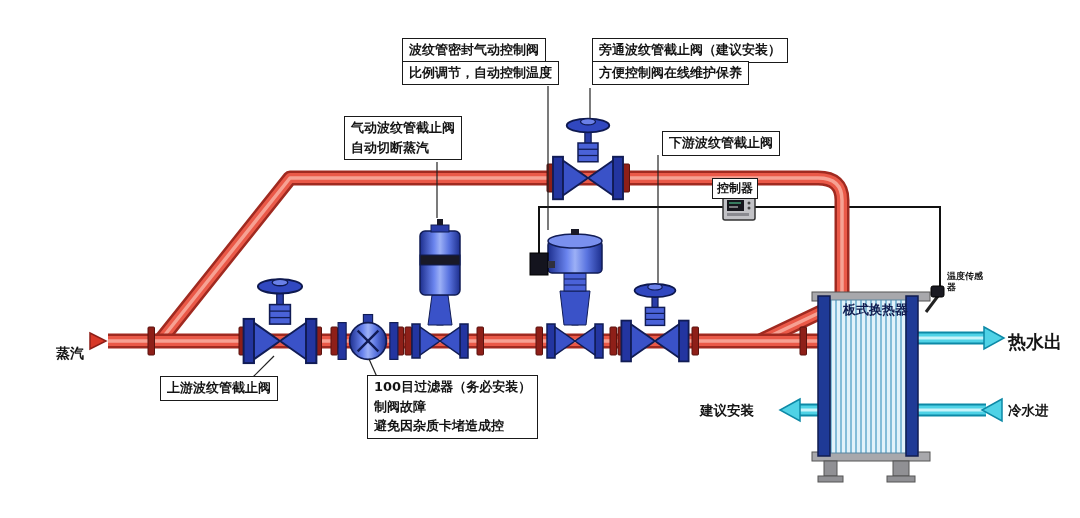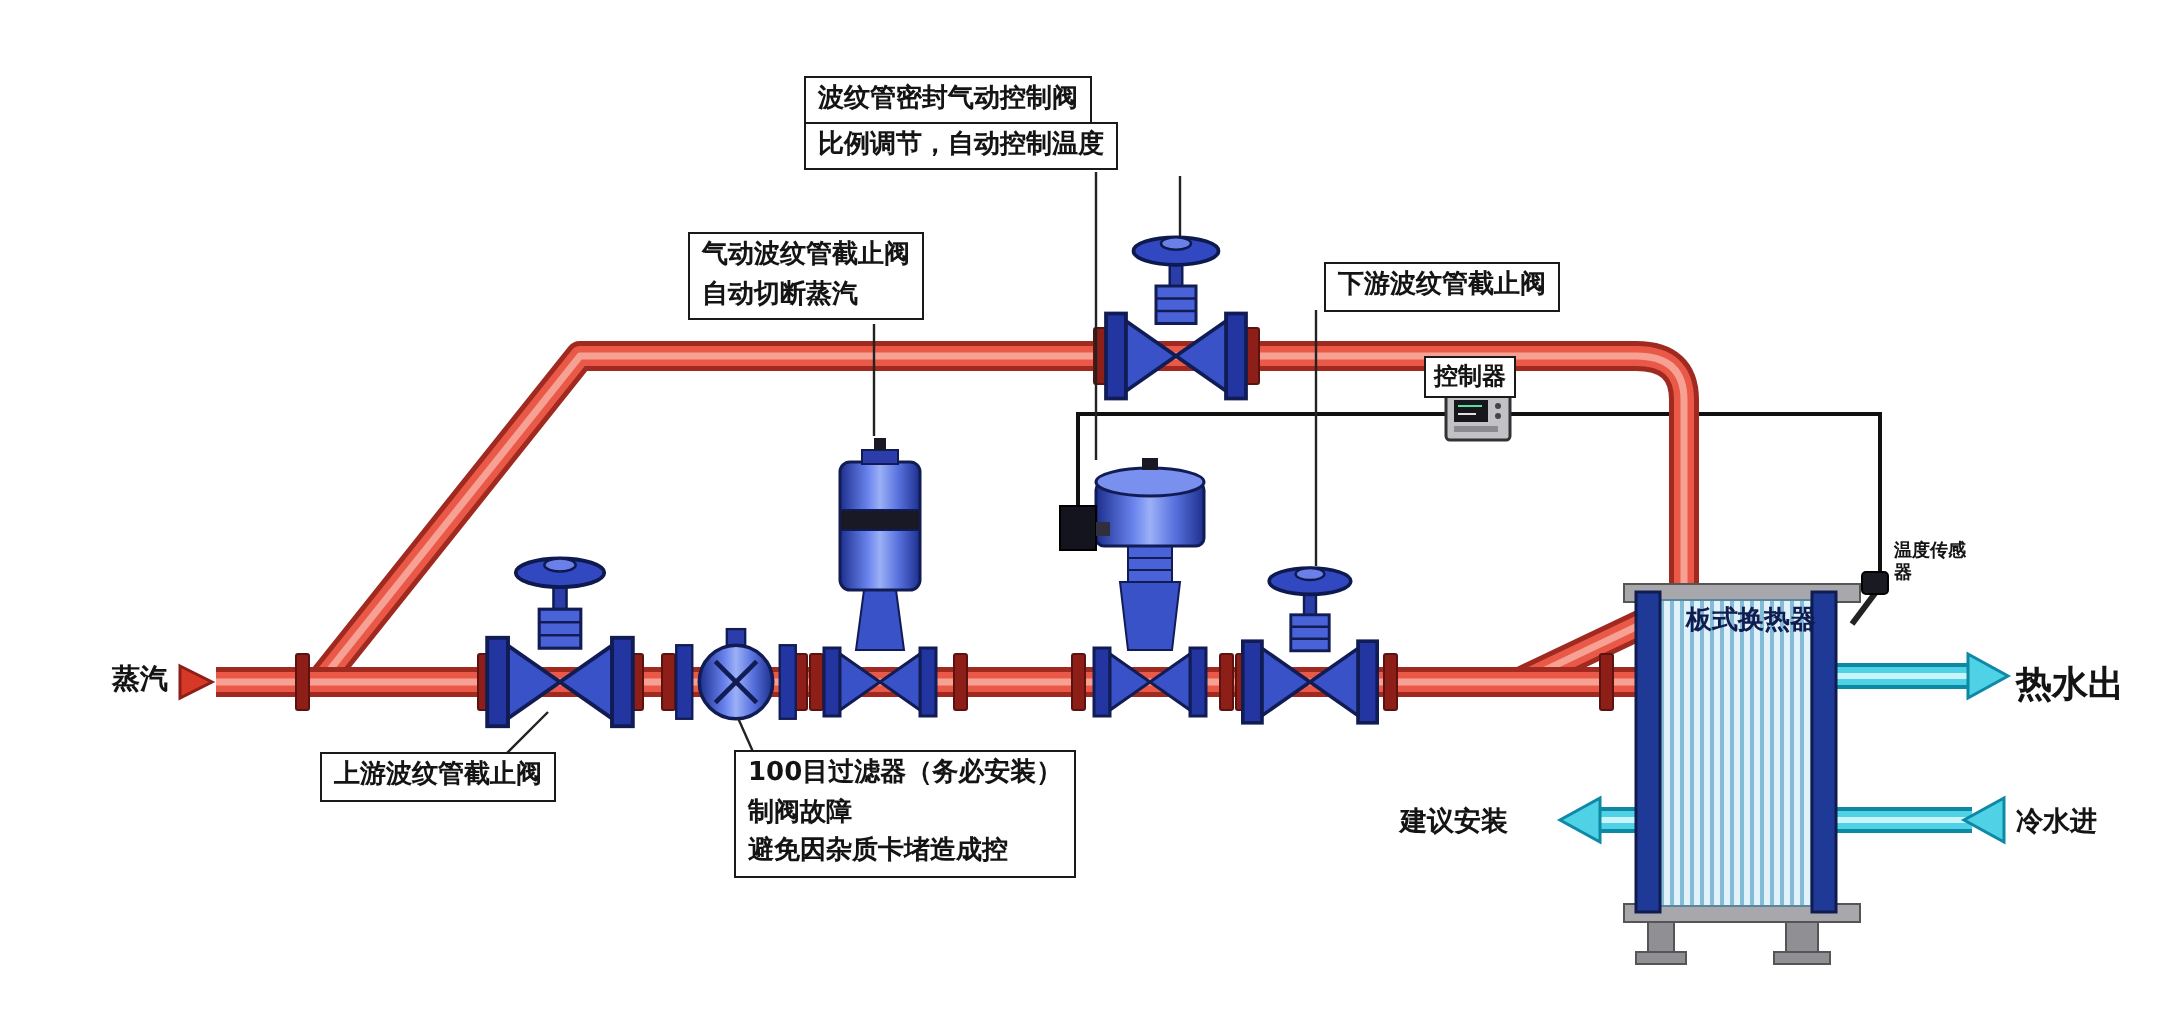--- a/index.html
+++ b/index.html
@@ -186,32 +186,36 @@
   <g stroke="#222" stroke-width="1.2">
     <line x1="548" y1="86" x2="548" y2="230"></line>
     <line x1="437" y1="162" x2="437" y2="218"></line>
     <line x1="590" y1="88" x2="590" y2="118"></line>
     <line x1="658" y1="155" x2="658" y2="283"></line>
     <line x1="252" y1="378" x2="274" y2="356"></line>
     <line x1="377" y1="377" x2="369" y2="359"></line>
   </g>
 </svg>
 
-<div class="plain" style="left:56px;top:331px;">蒸汽</div>
+<div class="plain" style="left:56px;top:345px;">蒸汽</div>
 <div class="plain" style="left:1008px;top:330px;font-size:18px;">热水出</div>
 <div class="plain" style="left:1008px;top:402px;font-size:13.5px;">冷水进</div>
 <div class="plain" style="left:700px;top:402px;font-size:13.5px;">建议安装</div>
 <div class="plain hx-title" style="left:843px;top:261px;margin-top:40px;">板式换热器</div>
 <div class="plain tiny" style="left:947px;top:271px;">温度传感器</div>
 
 <div class="callout stack" style="left:402px;top:38px;">
   <div class="box">波纹管密封气动控制阀</div>
   <div class="box">比例调节，自动控制温度</div>
 </div>
 
+<div class="callout stack" style="left:592px;top:38px;">
+  <div class="box">旁通波纹管截止阀（建议安装）</div>
+  <div class="box">方便控制阀在线维护保养</div>
+</div>
 
 <div class="callout" style="left:344px;top:116px;">
   <div class="box">
     <div>气动波纹管截止阀</div>
     <div>自动切断蒸汽</div>
   </div>
 </div>
 
 <div class="callout" style="left:160px;top:376px;">
   <div class="box">上游波纹管截止阀</div>

